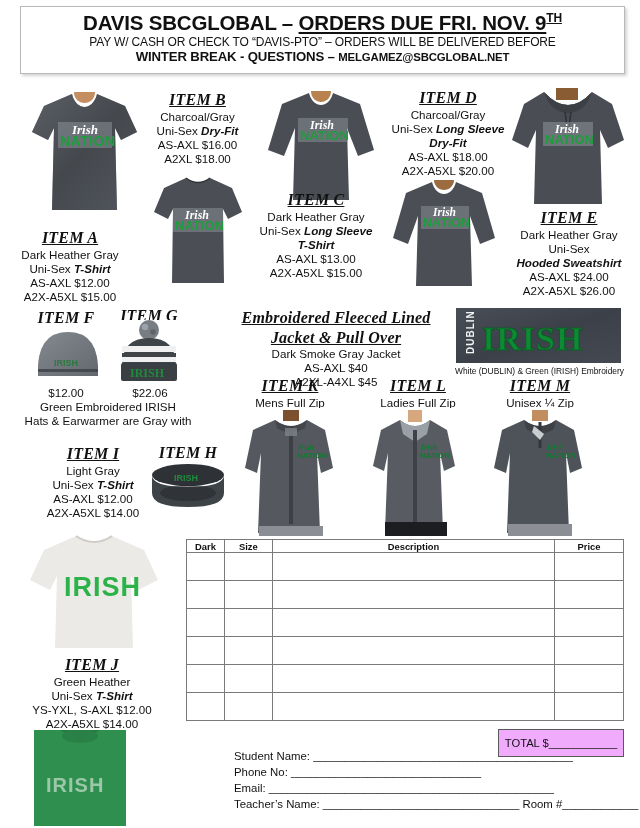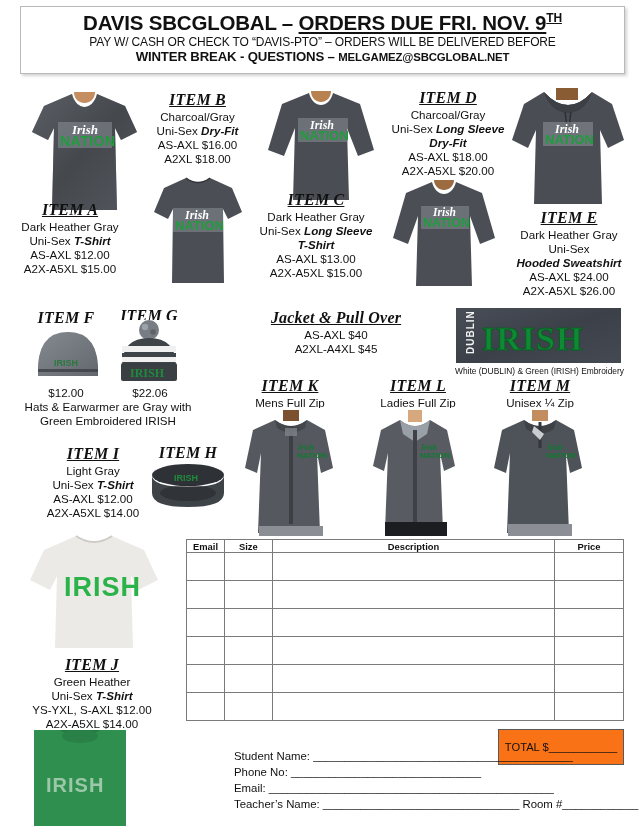--- a/index.html
+++ b/index.html
@@ -81,24 +81,24 @@
   .col-item { width: 38px; }
   .col-size { width: 48px; }
   .col-desc { width: 283px; }
   .col-price { width: 69px; }
 
   
   .formarea { position: absolute; left: 186px; top: 749px; width: 440px; margin-left: 48px; }
   .frow { font-size: 11.4px; line-height: 1.40; white-space: nowrap; }
   .totalbox {
     position: absolute; left: 498px; top: 729px;
-    width: 126px; height: 36px;
+    width: 126px; height: 28px;
     border: 1px solid #5a5a5a;
     display: flex; align-items: center; justify-content: center;
-    font-size: 11.2px; background: #f97316;
+    font-size: 11.2px; background: #f0abfc;
   }
 </style>
 </head>
 <body>
 
 <div class="page">
 
   <div class="header-box">
     <div class="hdr-line1">
       <span>DAVIS SBCGLOBAL – </span><span class="u">ORDERS DUE FRI. NOV. 9</span><sup class="u">TH</sup>
@@ -124,21 +124,21 @@
           <stop offset="1" stop-color="#5b6067"></stop>
         </linearGradient>
       </defs>
       <g>
         <rect x="36" y="34" width="54" height="26" fill="#8b9099" opacity="0.55"></rect>
         <text x="50" y="46" font-family="'Liberation Serif',serif" font-style="italic" font-weight="bold" font-size="13" fill="#ffffff">Irish</text>
         <text x="38" y="58" font-family="'Liberation Sans',sans-serif" font-weight="bold" font-size="14" fill="#1f9c3d" letter-spacing="0.5">NATION</text>
       </g>
     </svg>
   </div>
-  <div class="blk" style="left:10px;top:200px;width:120px;text-align:center;">
+  <div class="blk" style="left:10px;top:228px;width:120px;text-align:center;">
     <div class="itemttl">ITEM A</div>
     <div class="ln">Dark Heather Gray</div>
     <div class="ln"><span>Uni-Sex </span><b>T-Shirt</b></div>
     <div class="ln">AS-AXL $12.00</div>
     <div class="ln">A2X-A5XL $15.00</div>
   </div>
 
   <div class="blk" style="left:135px;top:90px;width:125px;">
     <div class="itemttl">ITEM B</div>
     <div class="ln">Charcoal/Gray</div>
@@ -263,22 +263,22 @@
       <rect x="10" y="37" width="54" height="5" fill="#f0f0f0"></rect>
       <rect x="9" y="43" width="56" height="18" rx="2" fill="#3a3f44"></rect>
       <text x="18" y="57" font-family="'Liberation Serif',serif" font-weight="bold" font-size="12" fill="#1f8a3c">IRISH</text>
     </svg>
   </div>
   <div class="blk" style="left:110px;top:386px;width:80px;">
     <div class="ln">$22.06</div>
   </div>
 
   <div class="blk" style="left:8px;top:400px;width:200px;">
+    <div class="ln">Green Embroidered IRISH</div>
     <div class="ln">Hats &amp; Earwarmer are Gray with</div>
-    <div class="ln">Green Embroidered IRISH</div>
   </div>
 
   <div class="blk" style="left:37px;top:444px;width:112px;">
     <div class="itemttl">ITEM I</div>
     <div class="ln">Light Gray</div>
     <div class="ln"><span>Uni-Sex </span><b>T-Shirt</b></div>
     <div class="ln">AS-AXL $12.00</div>
     <div class="ln">A2X-A5XL $14.00</div>
   </div>
 
@@ -289,21 +289,23 @@
     <svg width="84" height="58" viewBox="0 0 84 58">
       <rect width="84" height="58" fill="#fff"></rect>
       <ellipse cx="42" cy="16" rx="36" ry="11" fill="#2e3236"></ellipse>
       <path d="M6 16 v18 q0 14 36 14 q36 0 36 -14 V16 q0 12 -36 12 Q6 28 6 16 z" fill="#3e4348"></path>
       <ellipse cx="42" cy="34" rx="28" ry="8" fill="#24272b" opacity="0.55"></ellipse>
       <text x="28" y="22" font-family="'Liberation Sans',sans-serif" font-weight="bold" font-size="9" fill="#1f8a3c">IRISH</text>
     </svg>
   </div>
 
   <div class="blk" style="left:238px;top:308px;width:196px;">
+    <div class="itemttl">Embroidered Fleeced Lined</div>
     <div class="itemttl">Jacket &amp; Pull Over</div>
+    <div class="ln">Dark Smoke Gray Jacket</div>
     <div class="ln">AS-AXL $40</div>
     <div class="ln">A2XL-A4XL $45</div>
   </div>
 
   <div class="patch" style="left:456px;top:308px;width:165px;height:55px;">
     <svg width="165" height="55" viewBox="0 0 165 55">
       <rect width="165" height="55" fill="#3f444d"></rect>
       <rect width="165" height="55" fill="url(#wv)" opacity="0.35"></rect>
       <defs>
         <linearGradient id="wv" x1="0" y1="0" x2="1" y2="1">
@@ -392,21 +394,21 @@
       <rect x="0" y="0" width="92" height="96" fill="#2f8f4e"></rect>
       <path d="M26 0 q20 14 40 0" fill="#277a43"></path>
       <ellipse cx="46" cy="6" rx="18" ry="7" fill="#2a8147"></ellipse>
       <text x="12" y="62" font-family="'Liberation Sans',sans-serif" font-weight="bold" font-size="20" fill="#9cc7a8" letter-spacing="1">IRISH</text>
     </svg>
   </div>
 
   <table class="otable">
     <thead>
       <tr>
-        <th class="col-item">Email</th>
+        <th class="col-item">Dark</th>
         <th class="col-size">Size</th>
         <th class="col-desc">Description</th>
         <th class="col-price">Price</th>
       </tr>
     </thead>
     <tbody>
       <tr>
         <td></td>
         <td></td>
         <td></td>

